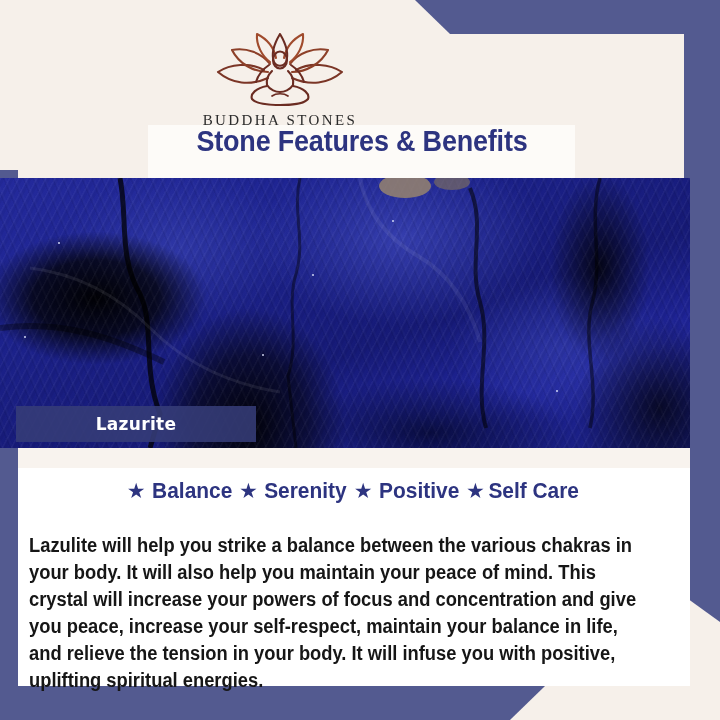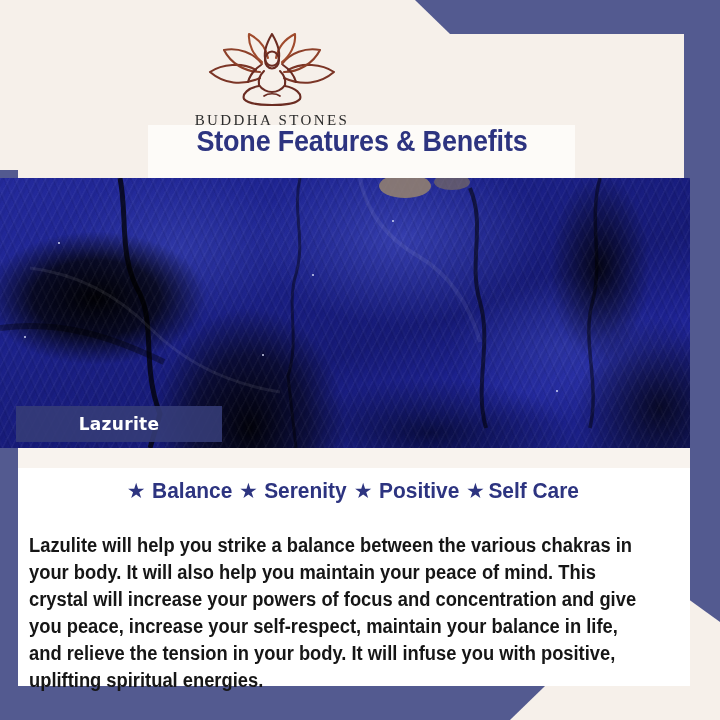--- a/index.html
+++ b/index.html
@@ -78,20 +78,21 @@
   }
 
   
   .logo-block {
     position: absolute;
     left: 0;
     top: 28px;
     width: 544px;
     text-align: center;
     z-index: 5;
+    padding-left: 8px;
   }
   .logo-mark {
     display: block;
     margin: 0 auto;
     width: 148px;
     height: 78px;
   }
   .logo-wordmark {
     display: block;
     margin: 6px auto 0;
@@ -182,21 +183,21 @@
     height: 2px;
     border-radius: 50%;
     background: rgba(225,232,255,0.9);
   }
 
   
   .stone-badge {
     position: absolute;
     left: 16px;
     top: 406px;
-    width: 206px;
+    width: 240px;
     height: 36px;
     background: rgba(54,60,120,0.88);
     display: flex;
     align-items: center;
     justify-content: center;
     z-index: 7;
   }
   .stone-badge-label {
     font-family: "DejaVu Sans", sans-serif;
     font-weight: 700;

